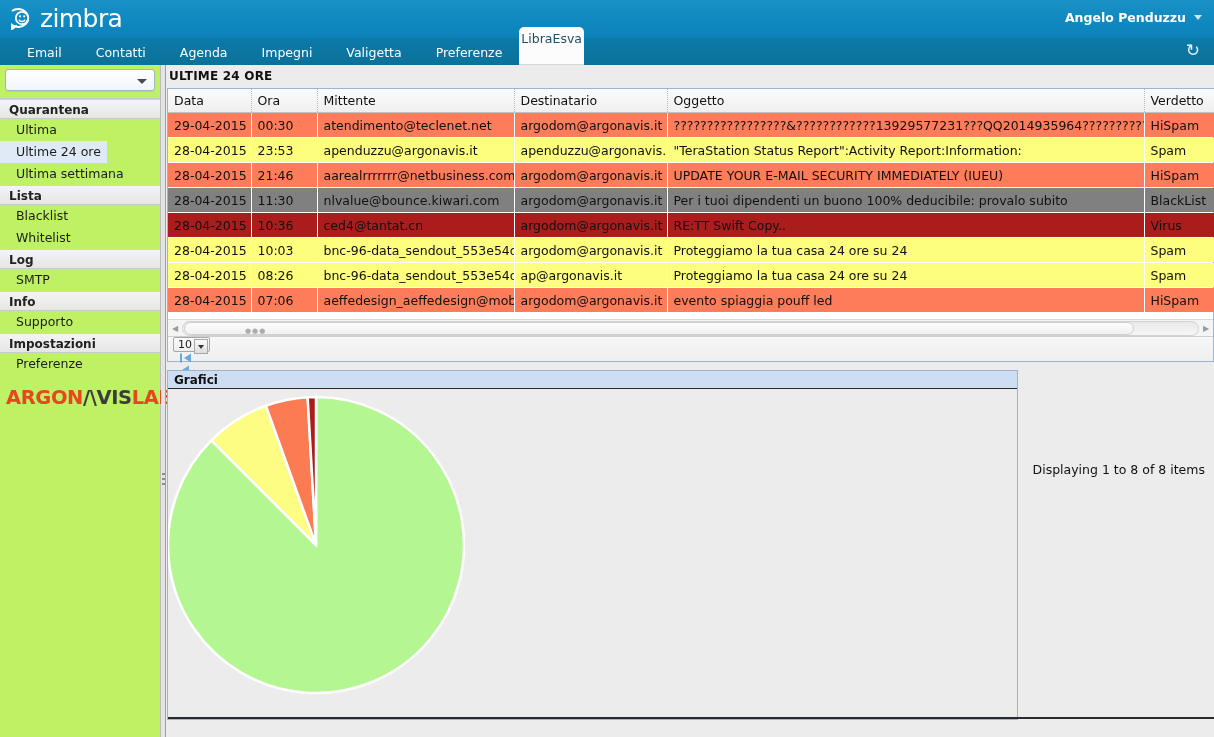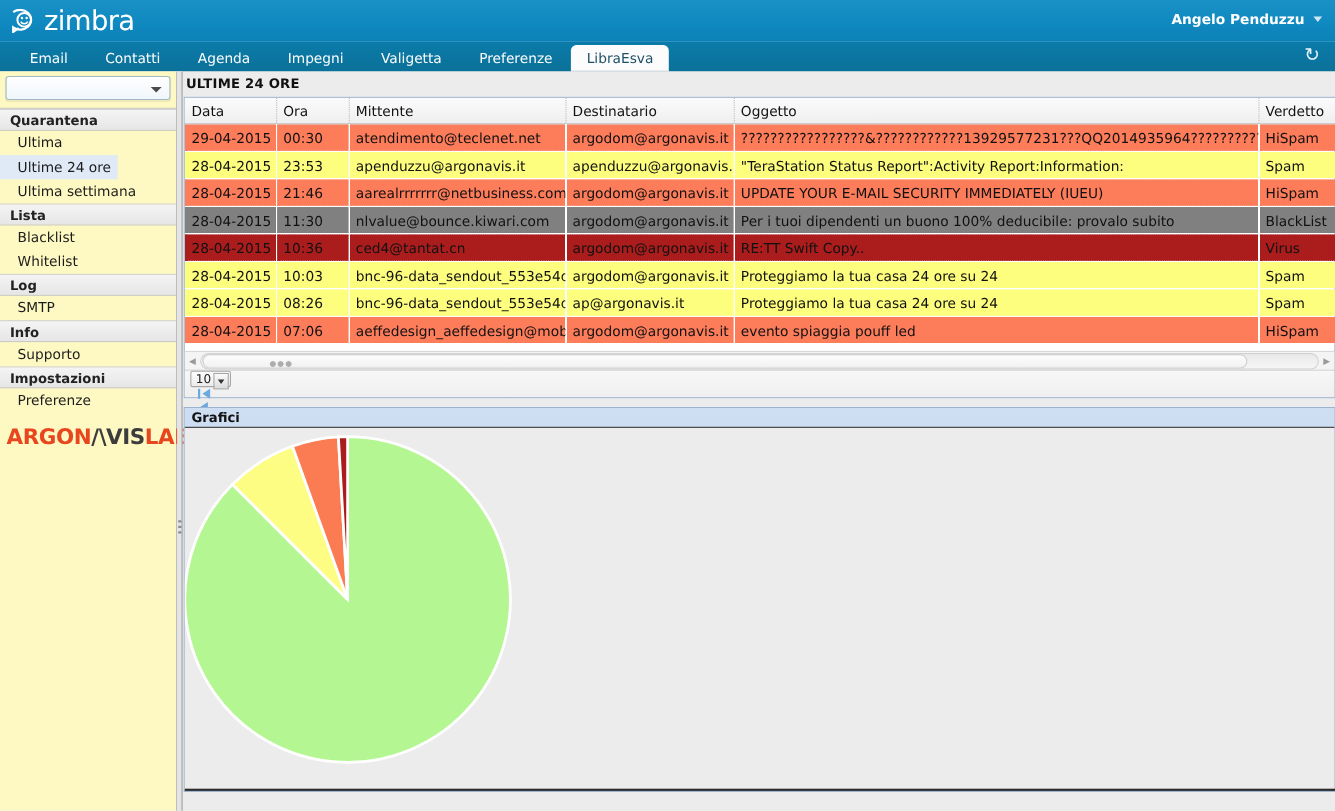--- a/index.html
+++ b/index.html
@@ -80,43 +80,43 @@
     font-size: 12.5px;
     padding: 0 17px;
     height: 25px; line-height: 25px;
     cursor: pointer;
     white-space: nowrap;
   }
   .tab.active {
     background: #fcfcfc;
     color: #1e4f66;
     border-radius: 5px 5px 0 0;
-    height: 24px; line-height: 23px;
+    height: 38px; line-height: 23px;
     font-size: 12.5px;
-    padding: 0 14px;
+    padding: 0 2px;
     box-shadow: 0 -1px 0 #d6d6d6 inset;
   }
   .refresh-btn {
     position: absolute; right: 14px; top: 4px;
     color: #e6f3fa; font-size: 17px; line-height: 17px;
     cursor: pointer;
   }
 
   
   .workspace {
     position: absolute; top: 65px; left: 0;
     width: 1214px; height: 672px;
     background: #ececec;
   }
 
   
   .leftpane {
     position: absolute; left: 0; top: 0;
     width: 161px; height: 672px;
-    background: #fef9c3;
+    background: #bef264;
     border-right: 1px solid #bdbdbd;
   }
   .combo {
     margin: 4px 5px 0 5px;
     height: 22px;
     background: linear-gradient(to bottom,#ffffff 0%, #f0f6fb 100%);
     border: 1px solid #a3b8c6;
     border-radius: 3px;
     position: relative;
     box-shadow: 0 1px 1px rgba(0,0,0,.07);
@@ -302,21 +302,21 @@
   }
   .refresh-grid { color: #5fa3d8; font-size: 14px; margin-left: 2px; cursor: pointer; }
   .displaying {
     margin-left: auto; margin-right: 8px;
     font-size: 12.5px; color: #111;
   }
 
   
   .chartpanel {
     position: absolute; left: 0; top: 305px;
-    width: 1047px; height: 350px;
+    width: 851px; height: 350px;
     border: 1px solid #9cb4d0;
     background: #ececec;
   }
   .chart-head {
     height: 18px;
     background: #cddef2;
     border-bottom: 1px solid #2b2b2b;
     font-weight: bold; font-size: 12px; color: #111;
     padding: 2px 0 0 6px;
   }

